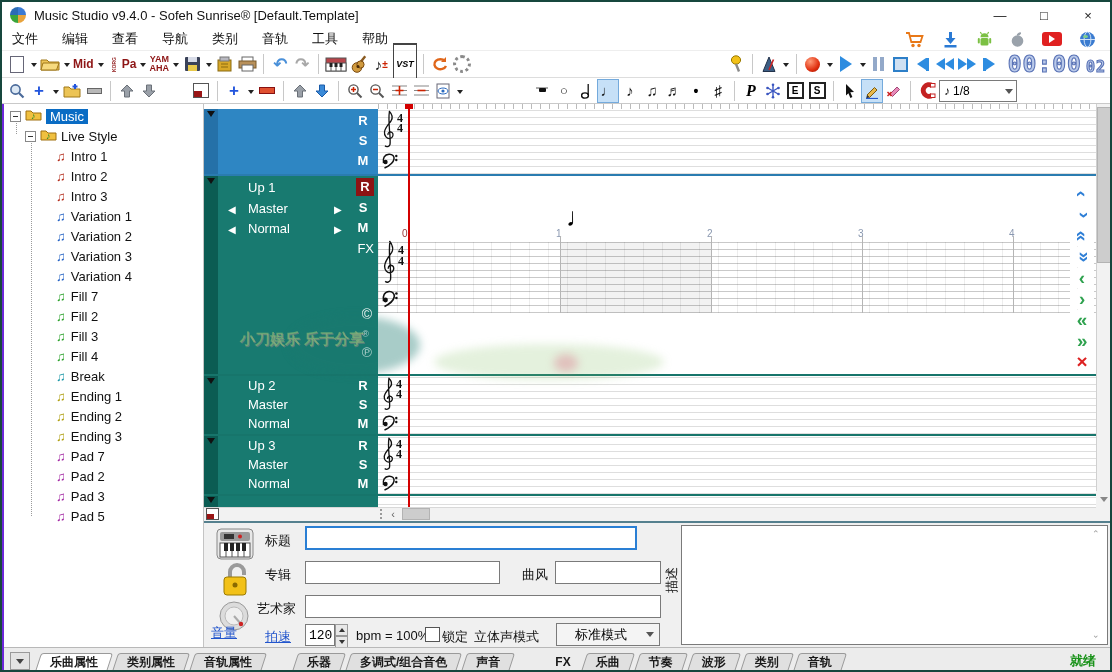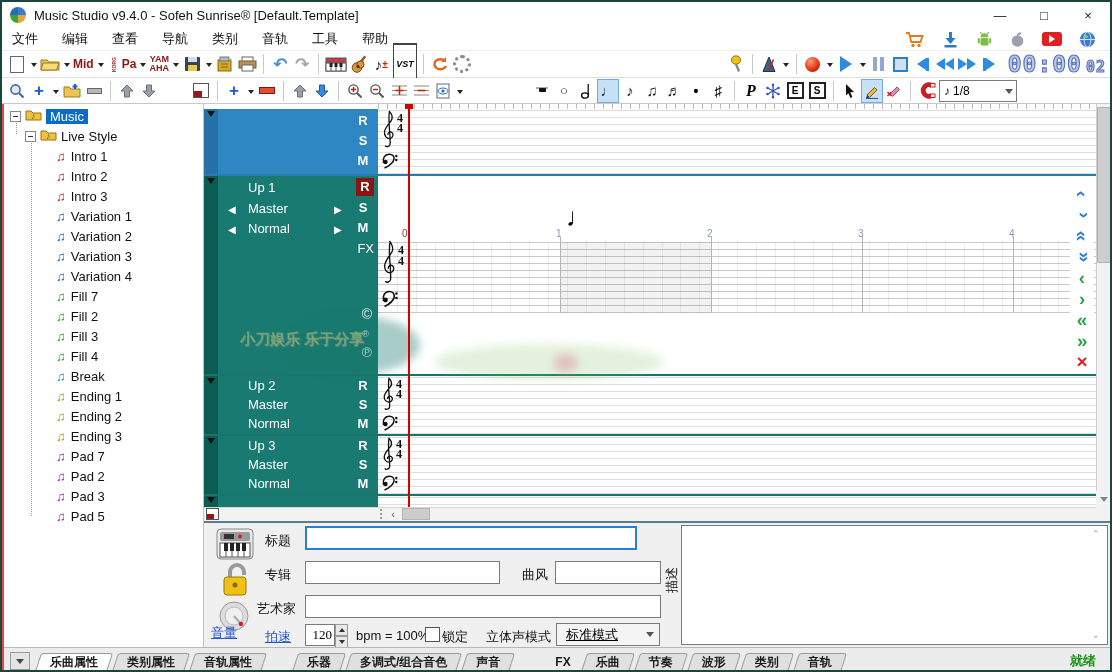--- a/index.html
+++ b/index.html
@@ -1,16 +1,16 @@
 <!DOCTYPE html>
 <html><head>
 <meta charset="utf-8">
 <style>
   html,body{margin:0;padding:0;background:#888;}
-  #app{position:relative;width:1112px;height:672px;background:#ef4444;border:2px solid #17473d;box-sizing:border-box;
+  #app{position:relative;width:1112px;height:672px;background:#6d28d9;border:2px solid #17473d;box-sizing:border-box;
        font-family:"Liberation Sans","DejaVu Sans",sans-serif;overflow:hidden;}
   .a{position:absolute;}
   
   .titlebar{left:0;top:0;width:100%;height:26px;background:#fff;display:flex;align-items:center;padding-left:8px;box-sizing:border-box;}
   .appico{width:16px;height:16px;border-radius:50%;background:conic-gradient(#3a7bd5 0 25%,#e8a33d 25% 50%,#3aa53a 50% 75%,#2a6bb5 75% 100%);margin-right:8px;flex:0 0 auto;}
   .title{font-size:13px;color:#111;}
   .winctl{margin-left:auto;display:flex;height:26px;}
   .winbtn{width:44px;height:26px;display:flex;align-items:center;justify-content:center;font-size:13px;color:#222;}
   .menubar{left:0;top:26px;width:100%;height:22px;background:#fff;display:flex;align-items:center;padding-left:10px;box-sizing:border-box;}
   .mitem{font-size:13px;color:#111;margin-right:24px;}
@@ -66,25 +66,25 @@
   .thumb{background:#cdcdcd;border:1px solid #b3b3b3;box-sizing:border-box;}
   .wm{position:absolute;font-size:15px;font-weight:bold;color:rgba(150,195,120,.6);text-shadow:1px 1px 0 rgba(220,140,150,.35);z-index:6;white-space:nowrap;}
   .splat{position:absolute;border-radius:50%;filter:blur(4px);z-index:5;}
   
   #bpanel{left:202px;top:519px;width:908px;height:126px;background:#f0f0f0;border-top:2px solid #55808e;box-sizing:border-box;}
   .flabel{position:absolute;font-size:13px;color:#111;}
   .field{position:absolute;background:#fff;border:1px solid #7a7a7a;font-size:13px;padding:0 4px;box-sizing:border-box;font-family:inherit;}
   .field.focus{border:2px solid #2a7fd4;}
   .blulink{position:absolute;font-size:13px;color:#2255cc;text-decoration:underline;}
   .spin{position:absolute;display:flex;}
-  .spinval{width:30px;height:22px;border:1px solid #7a7a7a;font-size:13px;text-align:right;padding-left:3px;box-sizing:border-box;font-family:Liberation Serif, serif;}
+  .spinval{width:30px;height:22px;border:1px solid #7a7a7a;font-size:13px;text-align:right;padding-left:3px;box-sizing:border-box;font-family:Liberation Mono, monospace;}
   .spinbtns{display:flex;flex-direction:column;width:13px;height:22px;}
   .spinbtn{flex:1;border:1px solid #9a9a9a;background:#e8e8e8;display:flex;align-items:center;justify-content:center;}
   .cbx{position:absolute;width:13px;height:13px;border:1px solid #555;background:#fff;}
-  .combo{position:absolute;border:1px solid #7a7a7a;background:#f4f4f4;display:flex;align-items:center;font-size:13px;padding-left:9px;box-sizing:border-box;text-decoration:underline;}
+  .combo{position:absolute;border:1px solid #7a7a7a;background:#f4f4f4;display:flex;align-items:center;font-size:13px;padding-left:18px;box-sizing:border-box;}
   .combo .dd2{margin-left:auto;margin-right:5px;width:0;height:0;border:4px solid transparent;border-top:5px solid #555;margin-top:4px;}
   
   #tabbar{left:2px;top:645px;width:1108px;height:25px;background:#ececec;border-top:1px solid #b8b8b8;box-sizing:border-box;display:flex;align-items:flex-end;padding-left:4px;}
   .tab{position:relative;height:19px;line-height:19px;padding:0 12px;margin-right:5px;font-size:12px;font-weight:bold;color:#1a1a1a;}
   .tab i{position:absolute;inset:0;background:#e0e0e0;border:1px solid #9a9a9a;transform:skewX(-18deg);border-radius:3px 3px 0 0;}
   .tab.active i{background:#fff;}
   .tab span{position:relative;z-index:1;}
   .tab.plain{padding:0 8px;}
   .status{margin-left:auto;margin-right:16px;font-size:13px;font-weight:bold;color:#1a921a;line-height:22px;}
 </style>
@@ -810,21 +810,21 @@
             <span style="width:0;height:0;border:3px solid transparent;border-bottom:4px solid #333;margin-bottom:3px;"></span>
           </span>
           <span class="spinbtn">
             <span style="width:0;height:0;border:3px solid transparent;border-top:4px solid #333;margin-top:3px;"></span>
           </span>
         </span>
     </span>
     <span class="flabel" style="left:152px;top:105px;">bpm = 100%</span>
     <span class="cbx" style="left:221px;top:104px;"></span>
     <span class="flabel" style="left:238px;top:105px;">锁定</span>
-    <span class="flabel" style="left:282px;top:105px;">立体声模式</span>
+    <span class="flabel" style="left:270px;top:105px;">立体声模式</span>
     <span class="combo" style="left:352px;top:100px;width:104px;height:23px;">
         <span>标准模式</span>
         <span class="dd2"></span>
       </span>
 
     <span class="flabel" style="left:455px;top:48px;transform:rotate(-90deg);transform-origin:center;">描述</span>
     <textarea class="field" style="left: 477px; top: 2px; width: 427px; height: 120px; resize: none;" value=""></textarea>
     <span class="a" style="left:888px;top:6px;color:#999;font-size:9px;">⌃</span>
     <span class="a" style="left:888px;top:106px;color:#999;font-size:9px;transform:rotate(180deg);">⌃</span>
   </div>

